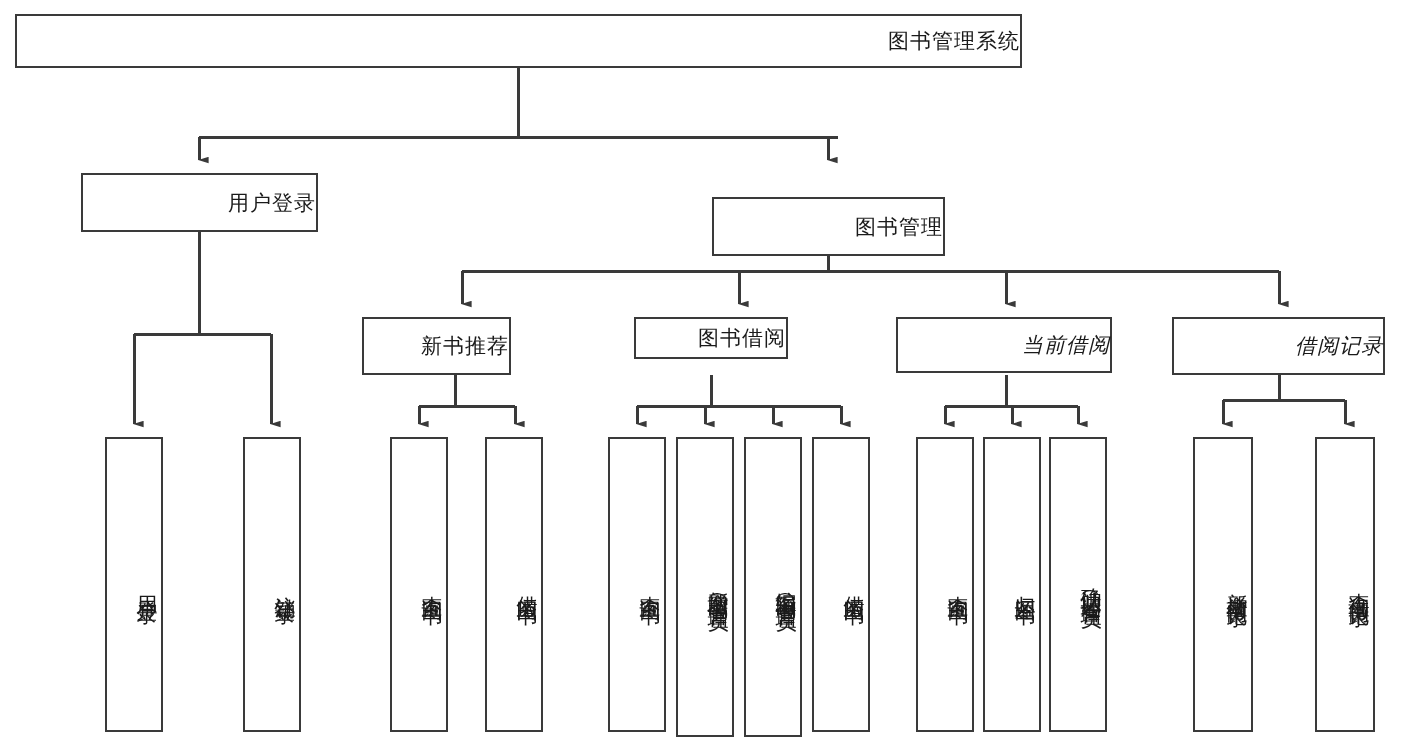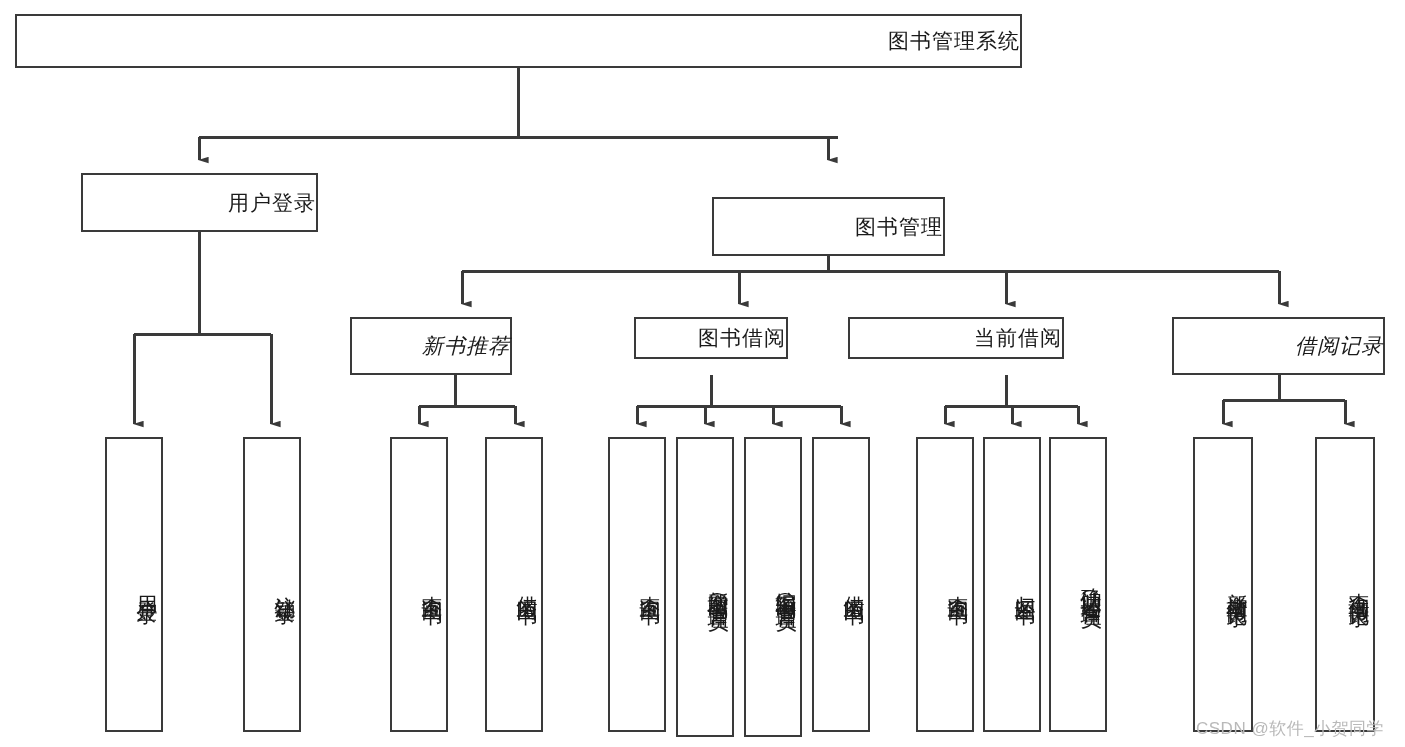--- a/index.html
+++ b/index.html
@@ -123,27 +123,27 @@
     <span>图书管理系统</span>
   </div>
 
   <div class="node horiz" style="left:81px; top:173px; width:237px; height:59px;">
     <span>用户登录</span>
   </div>
   <div class="node horiz" style="left:712px; top:173px; width:233px; height:59px;margin-top:24px;">
     <span>图书管理</span>
   </div>
 
-  <div class="node horiz" style="left:350px; top:317px; width:162px; height:58px;font-style:italic;">
+  <div class="node horiz" style="left:362px; top:317px; width:149px; height:58px;">
     <span>新书推荐</span>
   </div>
   <div class="node horiz" style="left:634px; top:317px; width:154px; height:42px;">
     <span>图书借阅</span>
   </div>
-  <div class="node horiz" style="left:848px; top:317px; width:216px; height:42px;">
+  <div class="node horiz" style="left:896px; top:317px; width:216px; height:56px;font-style:italic;">
     <span>当前借阅</span>
   </div>
   <div class="node horiz" style="left:1172px; top:317px; width:213px; height:58px;font-style:italic;">
     <span>借阅记录</span>
   </div>
 
   <div class="node vert" style="left:105px; top:437px; width:58px; height:295px;">
     <span>用户登录</span>
   </div>
   <div class="node vert" style="left:243px; top:437px; width:58px; height:295px;">
@@ -176,17 +176,14 @@
   <div class="node vert" style="left:1049px; top:437px; width:58px; height:295px;">
     <span>确认归还（管理员）</span>
   </div>
   <div class="node vert" style="left:1193px; top:437px; width:60px; height:295px;">
     <span>新增借阅记录</span>
   </div>
   <div class="node vert" style="left:1315px; top:437px; width:60px; height:295px;">
     <span>查询借阅记录</span>
   </div>
 
-  <div class="watermark" style="left:1196px; top:717px;">
-    <span>CSDN @软件_小贺同学</span>
-  </div>
 
 </div>
 
 </body></html>

